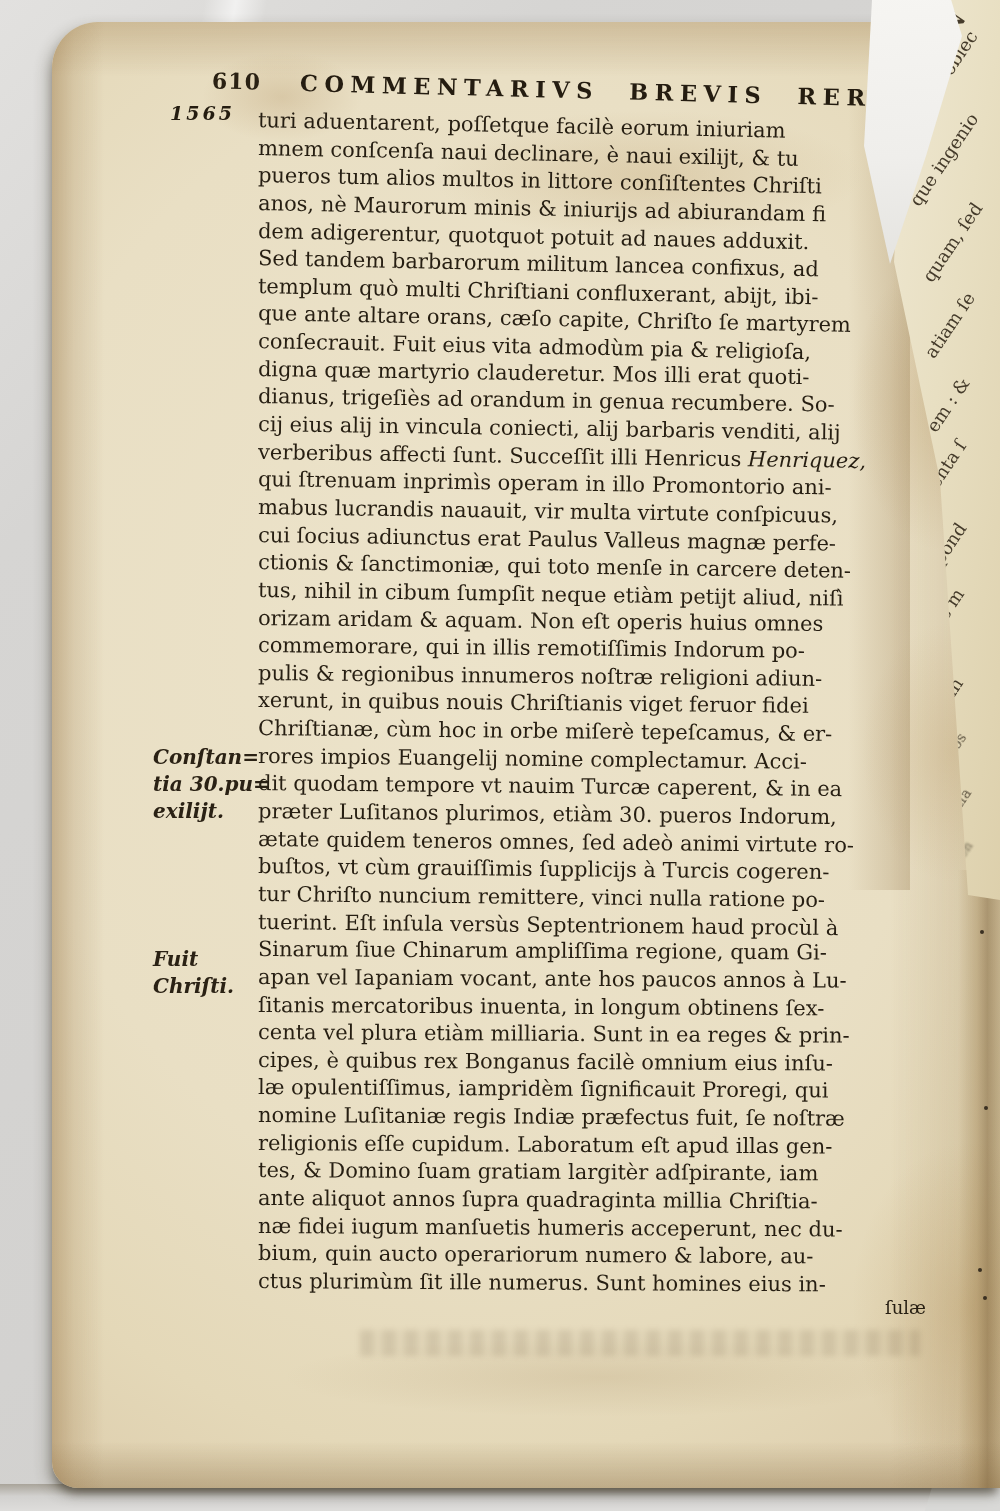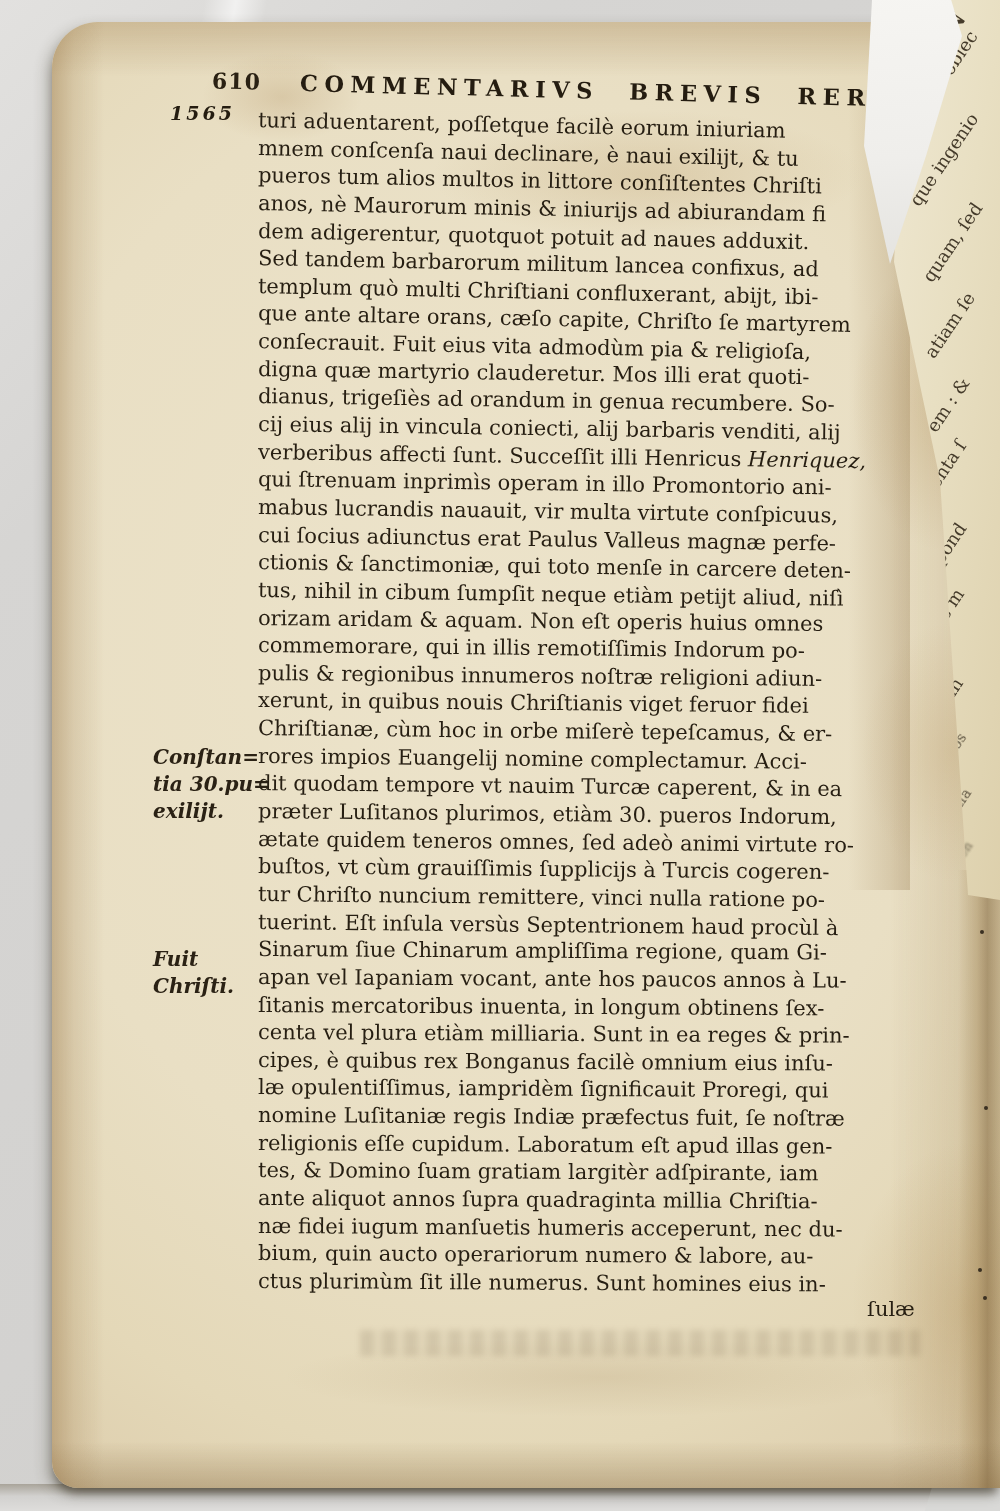--- a/index.html
+++ b/index.html
@@ -53,21 +53,21 @@
   .body-line:nth-child(n+10):nth-child(-n+18){transform:rotate(.85deg);}
   .body-line:nth-child(n+19):nth-child(-n+30){transform:rotate(.6deg);}
   .body-line:nth-child(n+31){transform:rotate(.35deg);}
   
   .margin-note{position:absolute;left:153px;width:108px;font-style:italic;font-weight:600;
         color:#2a2114;font-size:20px;}
   .margin-note div{line-height:27px;white-space:nowrap;}
   .mn1{top:246px;}
   .mn2{top:744px;}
   .mn3{top:946px;}
-  .catchword{position:absolute;left:856px;top:1297px;width:70px;text-align:center;font-size:21px;color:#261e12;}
+  .catchword{position:absolute;left:856px;top:1297px;width:70px;text-align:right;font-size:18px;color:#261e12;}
   
   .fore-edge{position:absolute;left:958px;top:870px;width:42px;height:618px;pointer-events:none;
         background:linear-gradient(90deg,rgba(150,120,70,0) 0,rgba(150,120,70,.30) 45%,rgba(120,92,50,.45) 70%,rgba(150,125,80,.25) 100%);}
   .speck{position:absolute;width:4px;height:4px;border-radius:50%;background:#3a3022;}
   .sp1{left:980px;top:930px;} .sp2{left:984px;top:1106px;} .sp3{left:978px;top:1268px;} .sp4{left:983px;top:1296px;}
   
   .curl-page{position:absolute;left:880px;top:0;width:120px;height:900px;overflow:hidden;
         clip-path:polygon(45px 0,120px 0,120px 900px,88px 895px,60px 480px,14px 262px,22px 110px);
         background:linear-gradient(100deg,#f0e9d4 0%,#e8dfc2 45%,#ddd0ac 100%);}
   .curl-page::before{content:"";position:absolute;inset:0;

